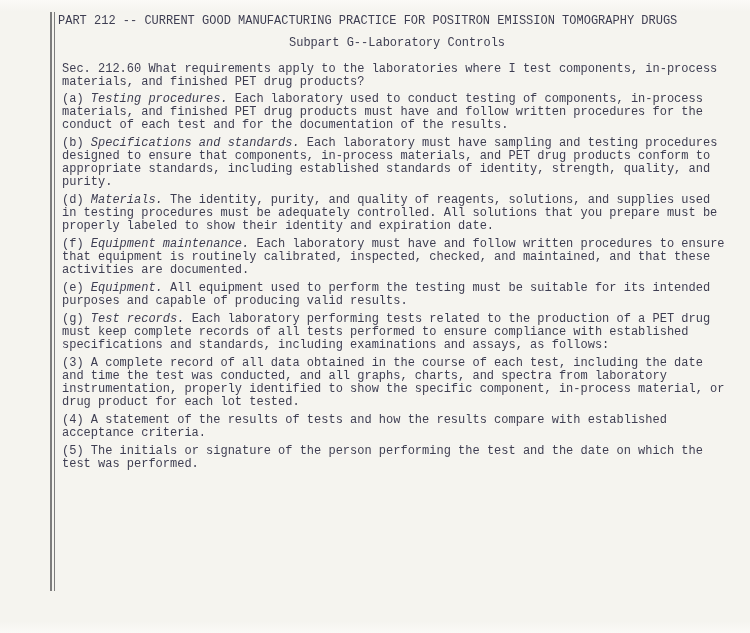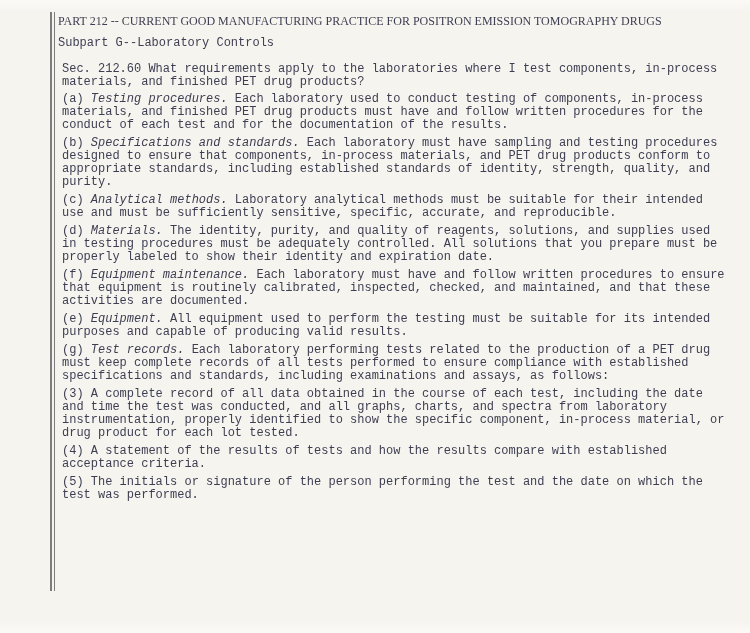--- a/index.html
+++ b/index.html
@@ -33,25 +33,25 @@
   .rule-inner { left: 53.5px; }
   .content {
     position: absolute;
     top: 15px;
     left: 58px;
     width: 92.5ch;
   }
   .part-title {
     margin: 0 0 9px 0;
     white-space: nowrap;
-    font-family: Liberation Serif, serif;
   }
   .subpart-title {
-    margin: 0 0 13px 0;
+    margin: 0 0 13px 12px;
     white-space: nowrap;
+    text-align: center;
   }
   .section-heading {
     margin: 0 0 4px 0;
     padding-left: 4px;
     width: 92.5ch;
   }
   .paragraph-list p {
     margin: 0 0 5px 0;
     padding-left: 4px;
     width: 92.5ch;
@@ -72,21 +72,20 @@
 <div class="content">
   <div class="part-title">PART 212 -- CURRENT GOOD MANUFACTURING PRACTICE FOR POSITRON EMISSION TOMOGRAPHY DRUGS</div>
   <div class="subpart-title">Subpart G--Laboratory Controls</div>
   <div class="section-heading">Sec. 212.60 What requirements apply to the laboratories where I test components, in-process materials, and finished PET drug products?</div>
 
   <div class="paragraph-list">
   <p><span>(a) </span><em>Testing procedures. </em><span>Each laboratory used to conduct testing of components, in-process materials, and finished PET drug products must have and follow written procedures for the conduct of each test and for the documentation of the results.</span></p>
 
   <p><span>(b) </span><em>Specifications and standards. </em><span>Each laboratory must have sampling and testing procedures designed to ensure that components, in-process materials, and PET drug products conform to appropriate standards, including established standards of identity, strength, quality, and purity.</span></p>
 
-  <p><span>(c) </span><em>Analytical methods. </em><span>Laboratory analytical methods must be suitable for their intended use and must be sufficiently sensitive, specific, accurate, and reproducible.</span></p>
 
   <p><span>(d) </span><em>Materials. </em><span>The identity, purity, and quality of reagents, solutions, and supplies used in testing procedures must be adequately controlled. All solutions that you prepare must be properly labeled to show their identity and expiration date.</span></p>
 
   <p><span>(f) </span><em>Equipment maintenance. </em><span>Each laboratory must have and follow written procedures to ensure that equipment is routinely calibrated, inspected, checked, and maintained, and that these activities are documented.</span></p>
 
   <p><span>(e) </span><em>Equipment. </em><span>All equipment used to perform the testing must be suitable for its intended purposes and capable of producing valid results.</span></p>
 
   <p><span>(g) </span><em>Test records. </em><span>Each laboratory performing tests related to the production of a PET drug must keep complete records of all tests performed to ensure compliance with established specifications and standards, including examinations and assays, as follows:</span></p>
 
 

